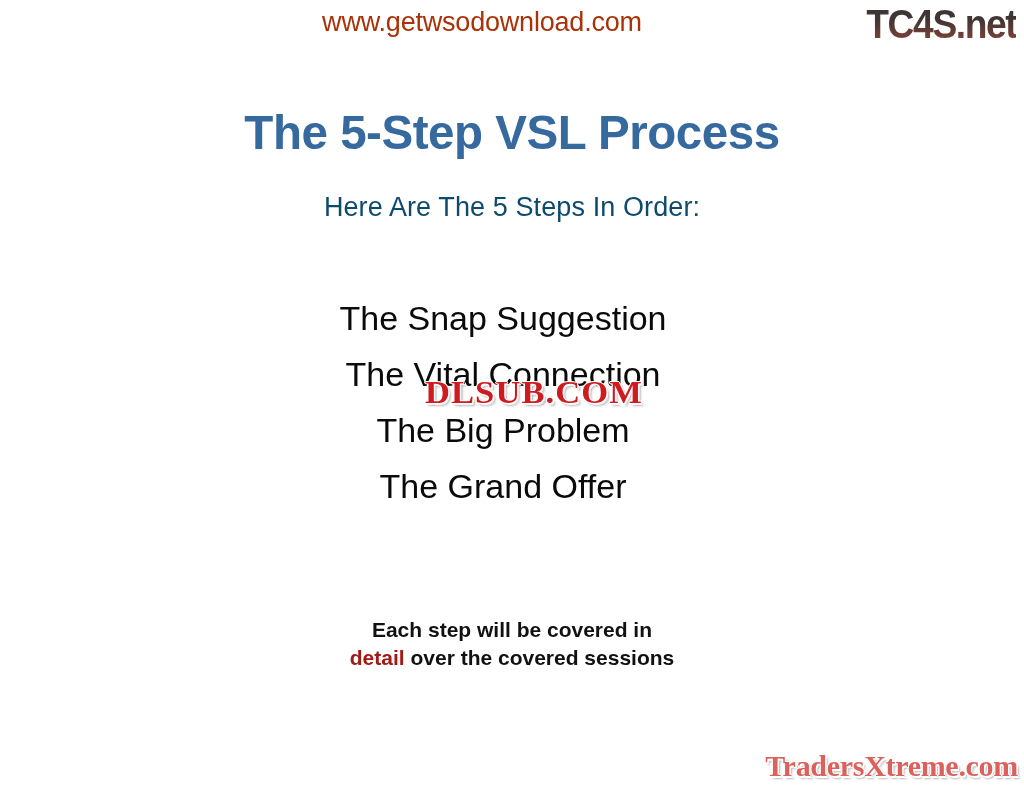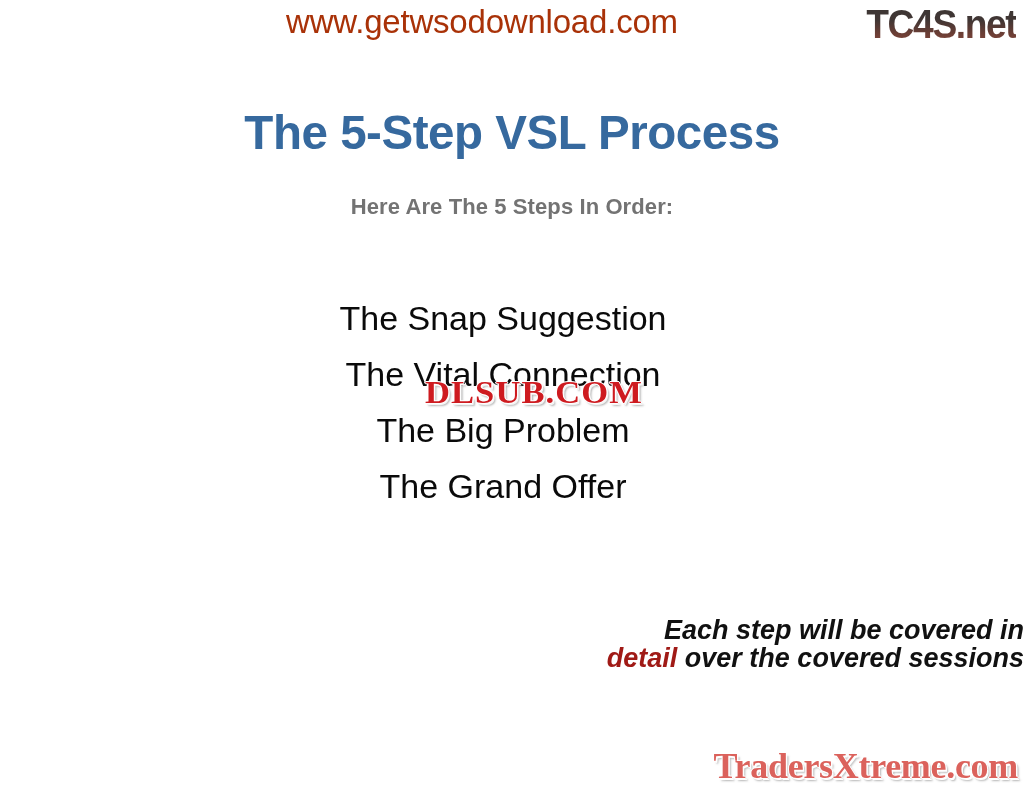--- a/index.html
+++ b/index.html
@@ -18,21 +18,21 @@
   }
 
   
   .top-url {
     position:absolute;
     left:0; right:0;
     top:6px;
     text-align:center;
     padding-right:60px;
     font-family:"Liberation Sans", sans-serif;
-    font-size:33px;
+    font-size:27px;
     line-height:32px;
     color:#A93208;
     letter-spacing:-0.2px;
     white-space:nowrap;
   }
 
   .brand-logo {
     position:absolute;
     right:8px;
     top:2px;
@@ -67,24 +67,24 @@
     transform:scaleX(0.97);
     white-space:nowrap;
   }
 
   .slide-subtitle {
     position:absolute;
     left:0; right:0;
     top:190px;
     text-align:center;
     font-family:"Liberation Sans", sans-serif;
-    font-weight:bold;
-    font-size:22px;
+    font-weight:normal;
+    font-size:27px;
     line-height:34px;
-    color:#737373;
+    color:#0c4a6e;
     letter-spacing:0.1px;
     white-space:nowrap;
   }
 
   
   .steps-list {
     position:absolute;
     left:0; right:18px;
     top:290px;
     text-align:center;
@@ -126,42 +126,41 @@
        1px 0 0 #fff, -1px 0 0 #fff, 0 1px 0 #fff, 0 -1px 0 #fff,
        1.5px 1.5px 0 #f4f4f4, 2.5px 2.5px 2px rgba(120,120,120,0.55);
     white-space:nowrap;
   }
 
   
   .footer-note {
     position:absolute;
     left:0; right:0;
     top:616px;
-    text-align:right;
+    text-align:center;
     font-family:"Liberation Sans", sans-serif;
     font-weight:bold;
-    font-style:italic;
-    font-size:27px;
+    font-size:21px;
     line-height:28px;
     color:#111111;
     letter-spacing:0px;
   }
 
   .footer-note .hl {
     color:#A01A16;
   }
 
   
   .site-watermark {
     position:absolute;
     right:6px;
     bottom:8px;
     font-family:"Liberation Serif", serif;
     font-weight:bold;
-    font-size:36px;
+    font-size:30px;
     line-height:34px;
     letter-spacing:-0.3px;
     color:#DB625C;
     -webkit-text-stroke:1.2px #ffffff;
     paint-order:stroke fill;
     text-shadow:
        1px 0 0 #fff, -1px 0 0 #fff, 0 1px 0 #fff, 0 -1px 0 #fff,
        1.5px 1.5px 0 #ffffff, 2.5px 2.5px 2px rgba(110,110,110,0.5);
     white-space:nowrap;
   }

